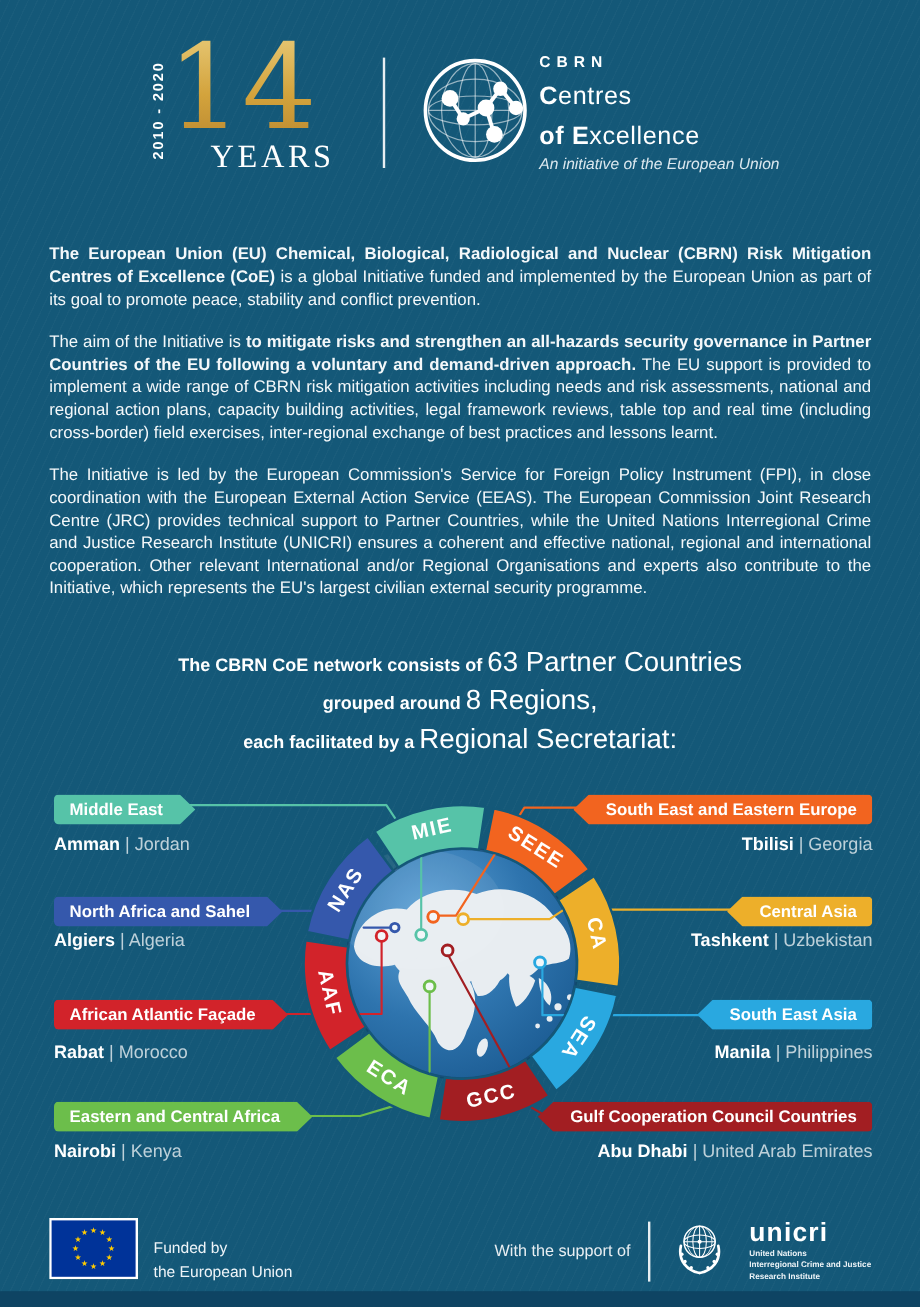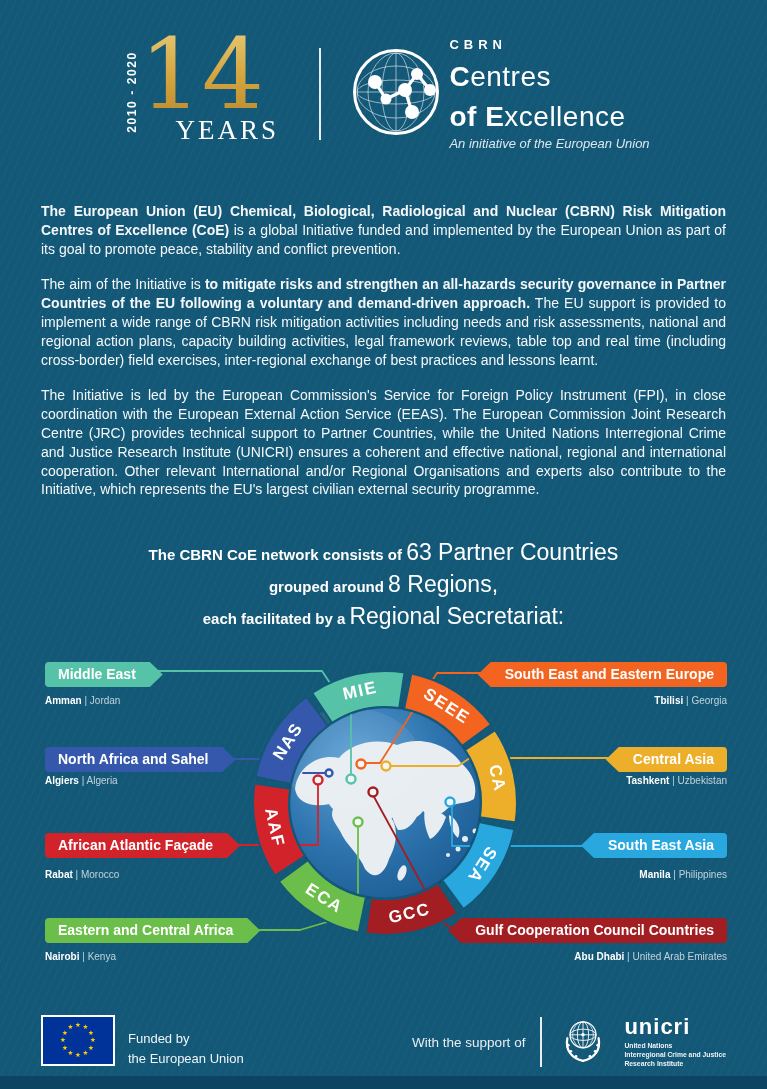--- a/index.html
+++ b/index.html
@@ -17,42 +17,42 @@
     font-size:12px;font-weight:bold;letter-spacing:1.6px;white-space:nowrap;color:#fff;}
   .years-number{position:absolute;left:22px;top:-14px;font-family:"DejaVu Serif", serif;font-size:98px;line-height:98px;
     background:linear-gradient(180deg,#e8ca78 0%,#d3a33c 55%,#b98830 100%);
     -webkit-background-clip:text;background-clip:text;color:transparent;}
   .years-label{position:absolute;left:58px;top:76px;font-family:"Liberation Serif", serif;font-size:27px;
     letter-spacing:3px;color:#fff;}
   .masthead-divider{width:2px;height:92px;background:rgba(255,255,255,0.9);}
   .coe-logo{display:flex;align-items:center;gap:8px;justify-content:flex-end;}
   .coe-text{line-height:1;}
   .coe-cbrn{font-size:13px;font-weight:600;letter-spacing:5px;margin-bottom:5px;}
-  .coe-line{font-size:28px;font-weight:400;letter-spacing:0.5px;margin-top:12px;}
+  .coe-line{font-size:21px;font-weight:400;letter-spacing:0.5px;margin-top:12px;}
   .coe-line .b{font-weight:bold;}
   .coe-tagline{font-size:13px;font-style:italic;color:#dce8ef;margin-top:6px;}
   
   .intro{padding:0 41px;margin-top:52px;}
   .intro p{margin:0 0 17px 0;font-size:14px;line-height:18.8px;text-align:justify;color:#f4f8fa;}
   .intro .b{font-weight:bold;}
   
   .network{margin-top:38px;text-align:center;line-height:29px;}
   .network .sm{font-size:15px;font-weight:bold;}
   .network .lg{font-size:23px;font-weight:normal;}
   
   .diagram{position:relative;height:345px;margin-top:6px;}
   .diagram-svg{position:absolute;left:0;top:0;}
   svg text{font-family:"Liberation Sans", sans-serif;}
   .ring-label{fill:#fff;font-size:17px;font-weight:bold;letter-spacing:1.5px;}
   .pill{position:absolute;height:25px;line-height:25px;font-size:14px;font-weight:600;color:#fff;white-space:nowrap;}
   .pill-left{left:45px;padding:0 27px 0 13px;
     clip-path:polygon(0 0, calc(100% - 13px) 0, 100% 50%, calc(100% - 13px) 100%, 0 100%);border-radius:4px;}
   .pill-right{right:40px;padding:0 13px 0 27px;
     clip-path:polygon(13px 0, 100% 0, 100% 100%, 13px 100%, 0 50%);border-radius:4px;}
-  .sub{position:absolute;font-size:10px;color:rgba(255,255,255,0.72);white-space:nowrap;}
+  .sub{position:absolute;font-size:15px;color:rgba(255,255,255,0.72);white-space:nowrap;}
   .sub-left{left:45px;}
   .sub-right{right:40px;text-align:left;}
   .sub .city{font-weight:bold;color:#fff;}
   
   .page-footer{display:flex;justify-content:space-between;align-items:center;padding:0 41px;margin-top:16px;}
   .funded{display:flex;align-items:flex-end;gap:13px;}
   .funded-text{font-size:13px;line-height:1.55;color:#eef4f8;}
   .support{display:flex;align-items:center;gap:15px;}
   .support-text{font-size:13.5px;color:#e8eef2;}
   .v-divider{width:2px;height:50px;background:rgba(255,255,255,0.9);}

